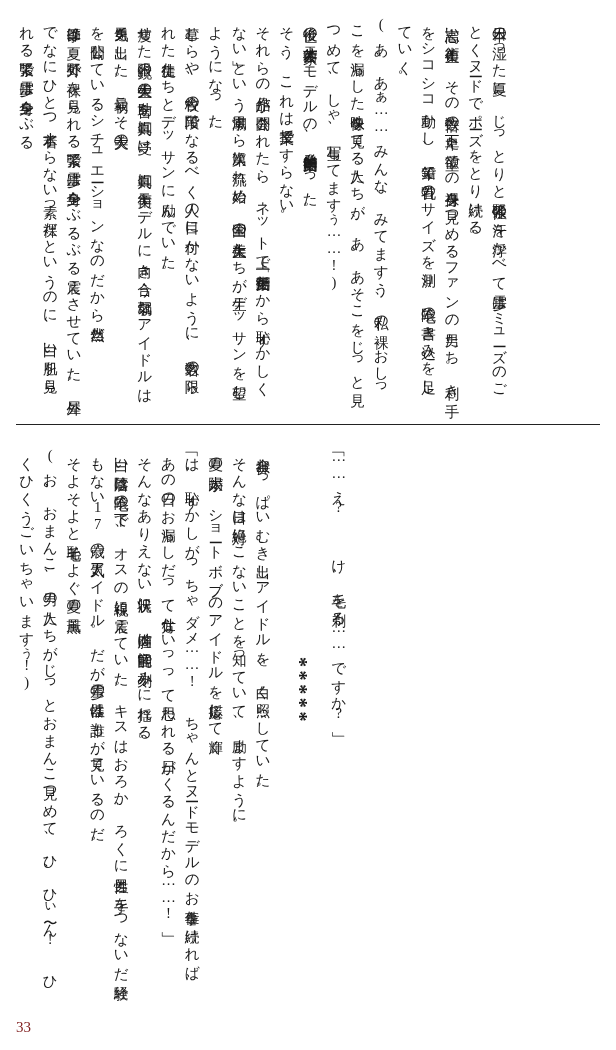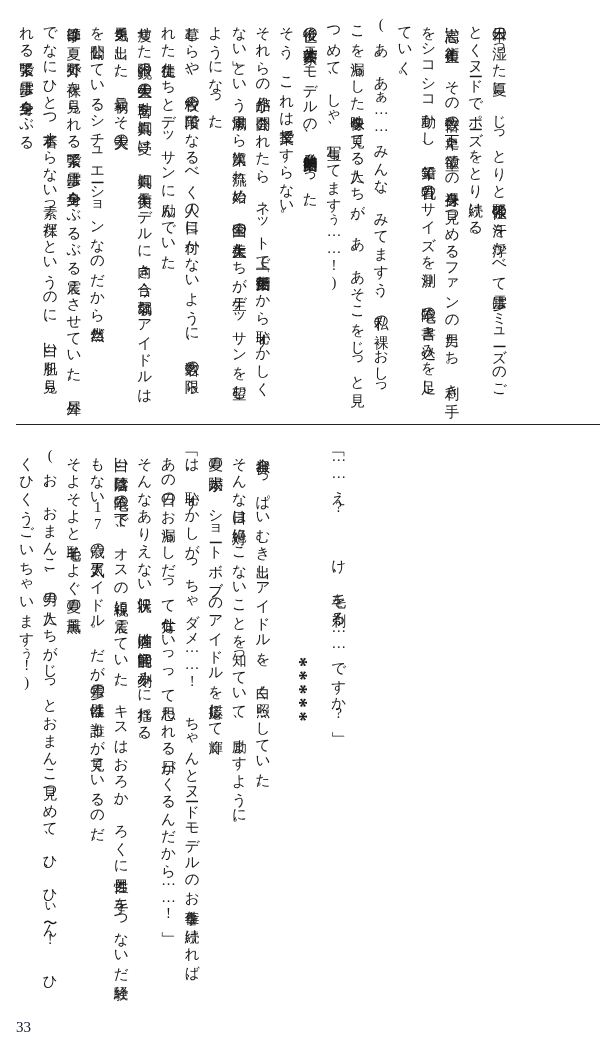--- a/index.html
+++ b/index.html
@@ -83,21 +83,21 @@
     padding-top: 210px;
     box-sizing: border-box;
   }
 
   .pagenum {
     position: absolute;
     left: 16px;
     bottom: 14px;
     font-size: 15px;
     font-family: "Liberation Serif", serif;
-    color: #0f172a;
+    color: #7f1d1d;
     margin-top: 20px;
   }
 </style>
 </head>
 <body>
 
 <div class="page">
 
   <div class="section-top">
     <div class="vblock">季節は夏。野外で裸を見られる緊張で雪歩は全身をぶるぶる震えさせていた。屋外でなにひとつ水着すらない素っ裸だというのに、白い肌を見られる緊張で雪歩は全身をぶる</div>

